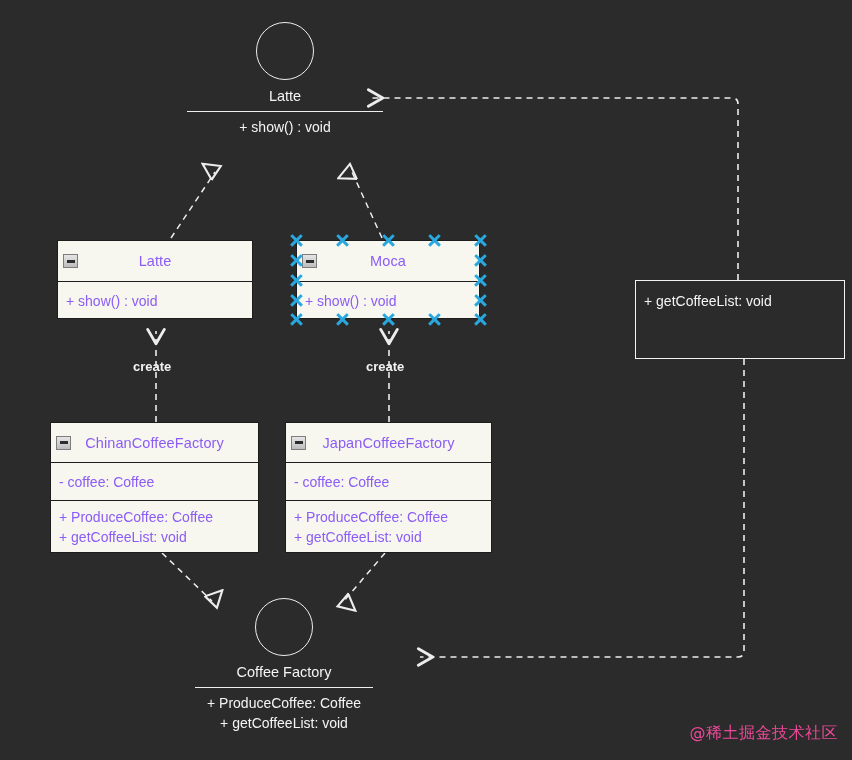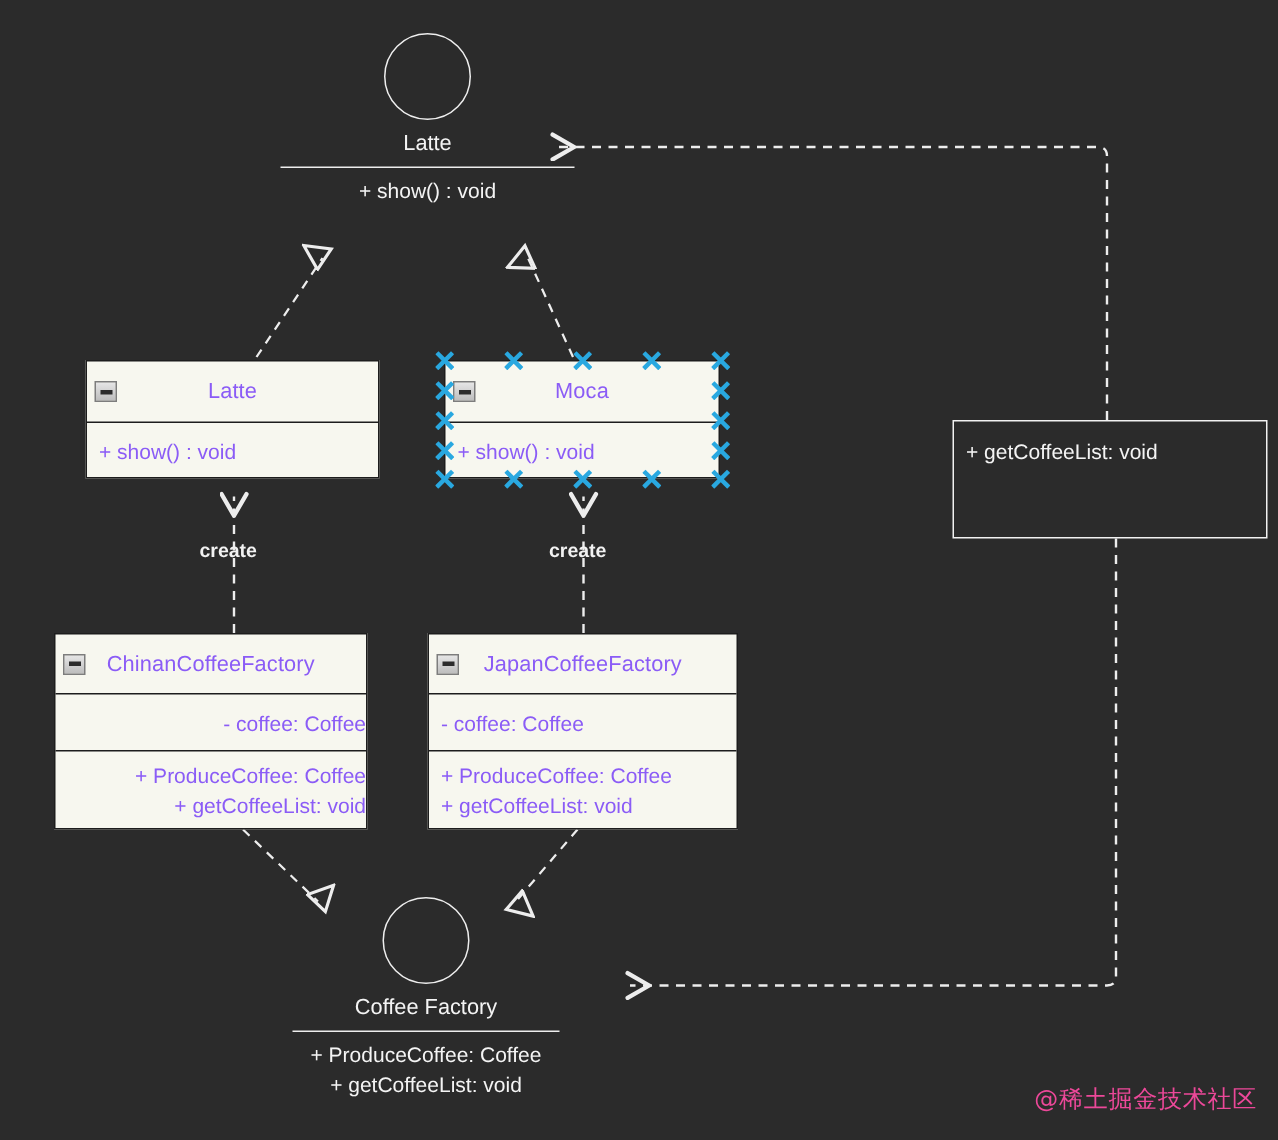--- a/index.html
+++ b/index.html
@@ -265,21 +265,21 @@
 
   <div class="uml-class dark" style="left:635px; top:280px; width:210px; height:79px;">
     <div class="compartment member-row" style="height:39px;">
       <span>+ getCoffeeList: void</span>
     </div>
   </div>
 
   <div class="edge-label" style="left:133px; top:359px;">create</div>
   <div class="edge-label" style="left:366px; top:359px;">create</div>
 
-  <div class="uml-class" style="left:36px; top:422px; width:209px; height:131px;text-align:right;">
+  <div class="uml-class" style="left:50px; top:422px; width:209px; height:131px;">
     <div class="compartment title-row" style="height:39px;">
       <span class="collapse-icon">
           <i></i>
         </span>
       <span>ChinanCoffeeFactory</span>
     </div>
     <div class="compartment member-row" style="height:38px;">
       <span>- coffee: Coffee</span>
     </div>
     <div class="compartment member-row" style="height:53px;">

